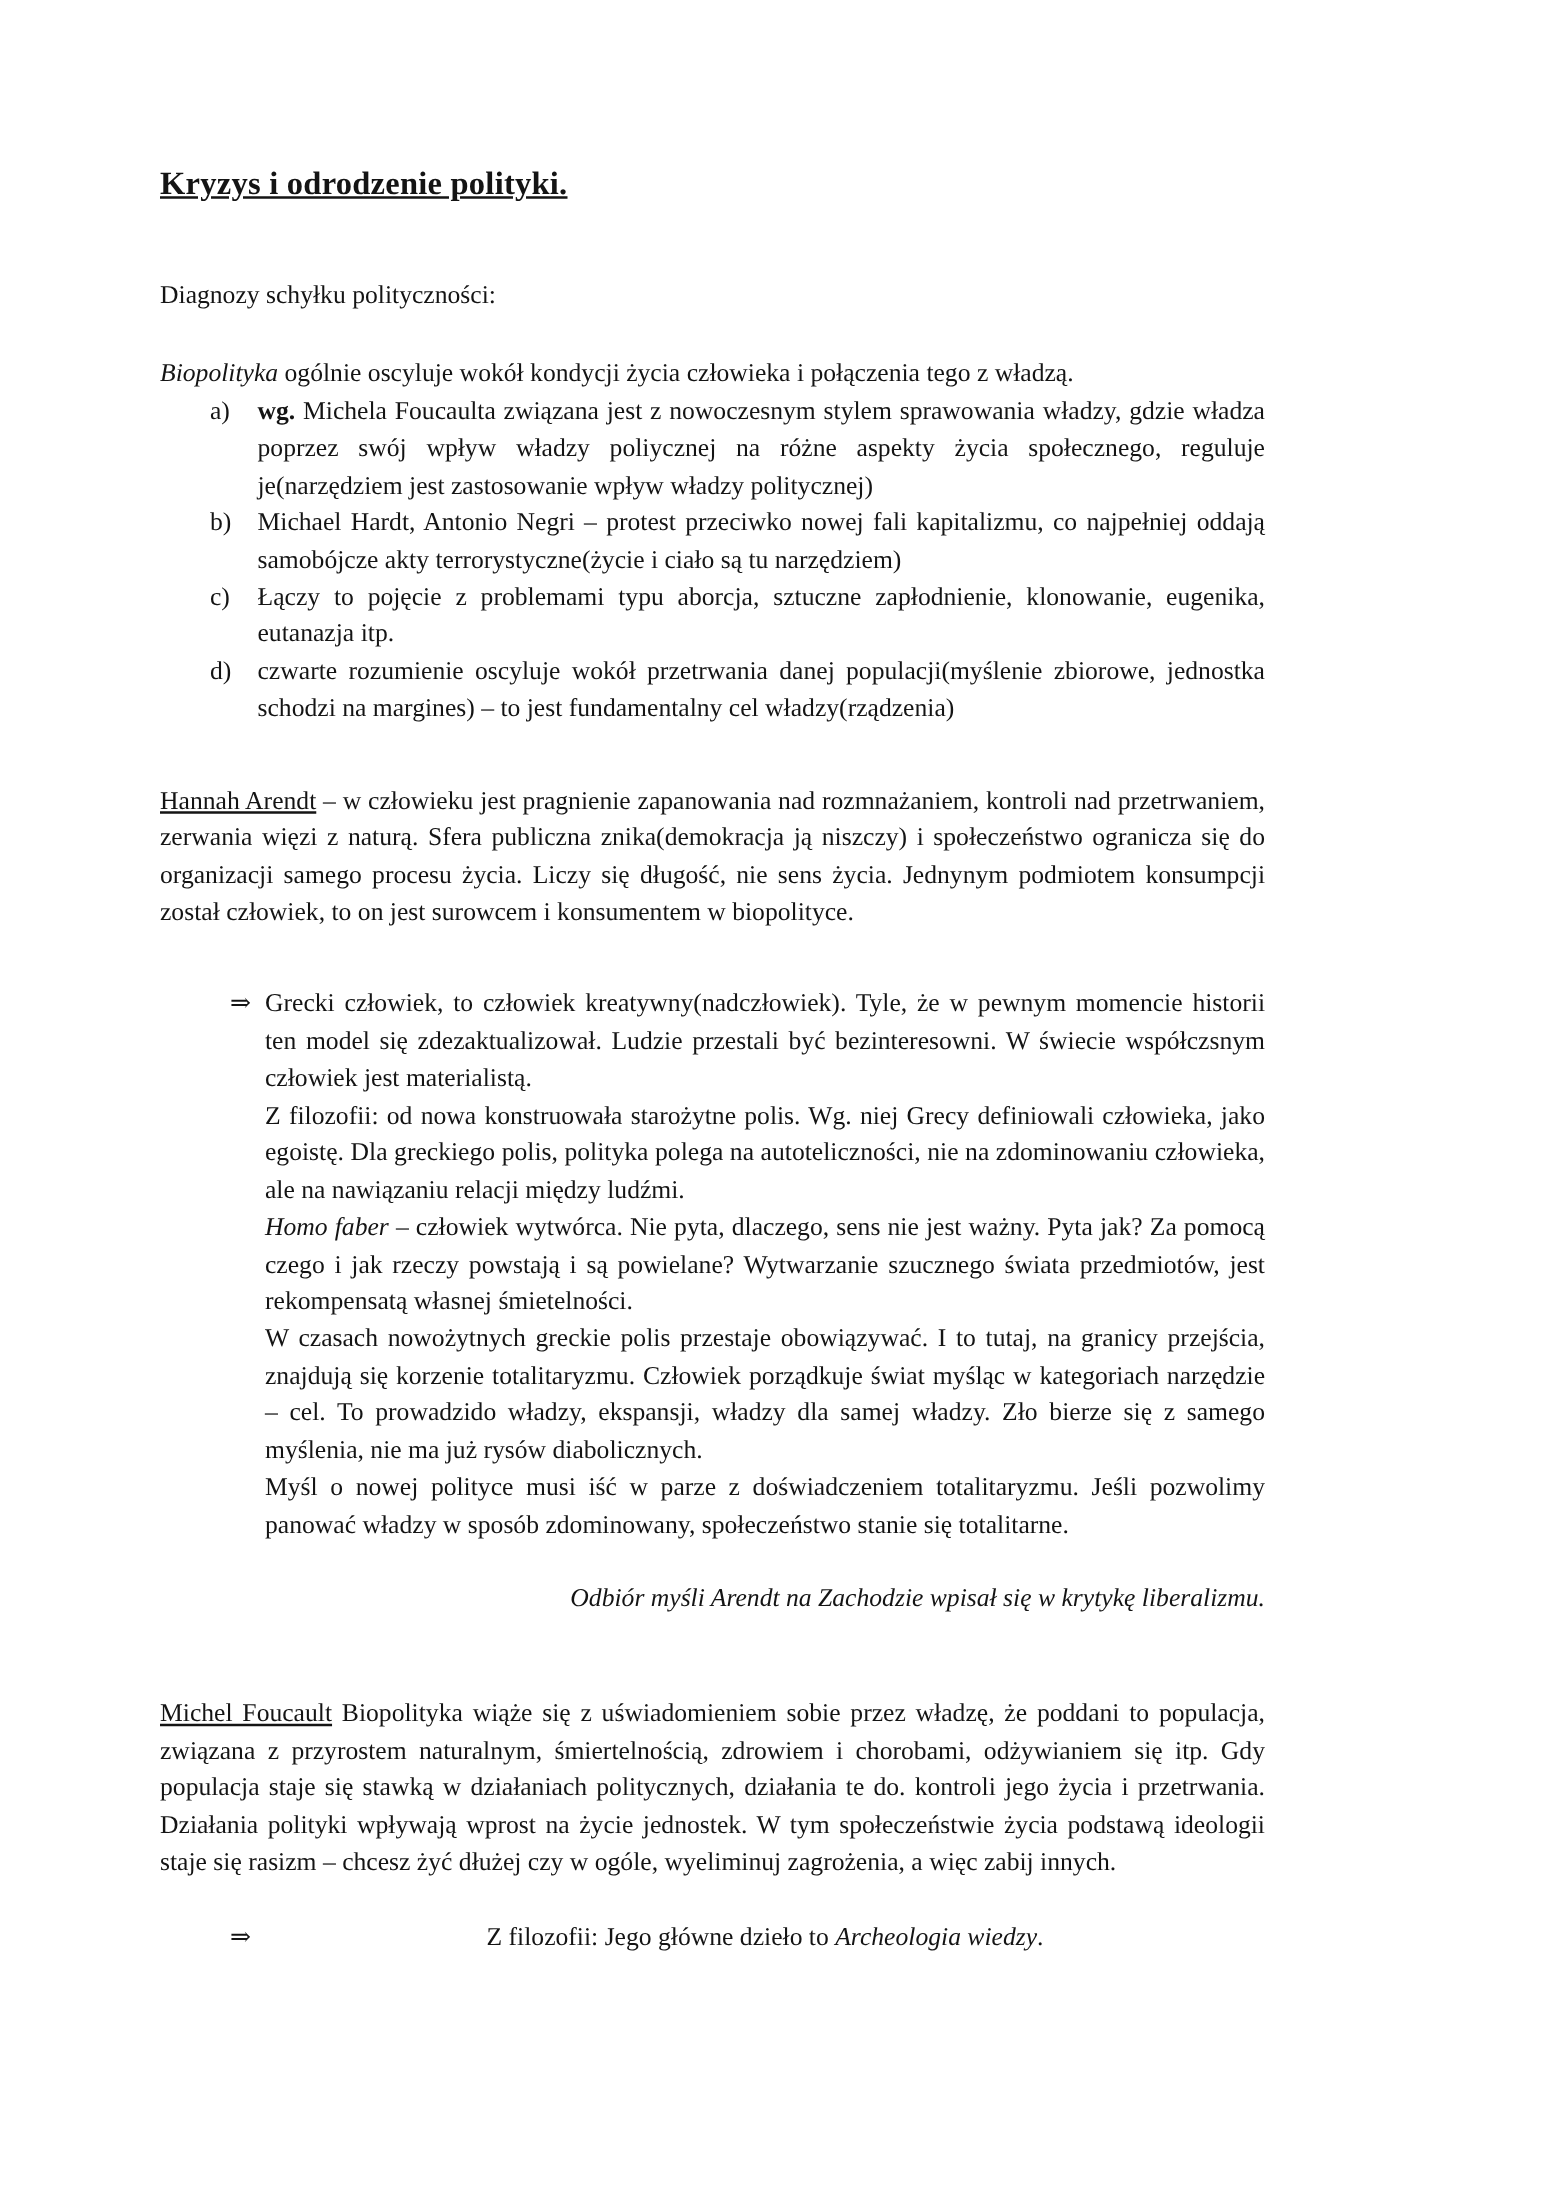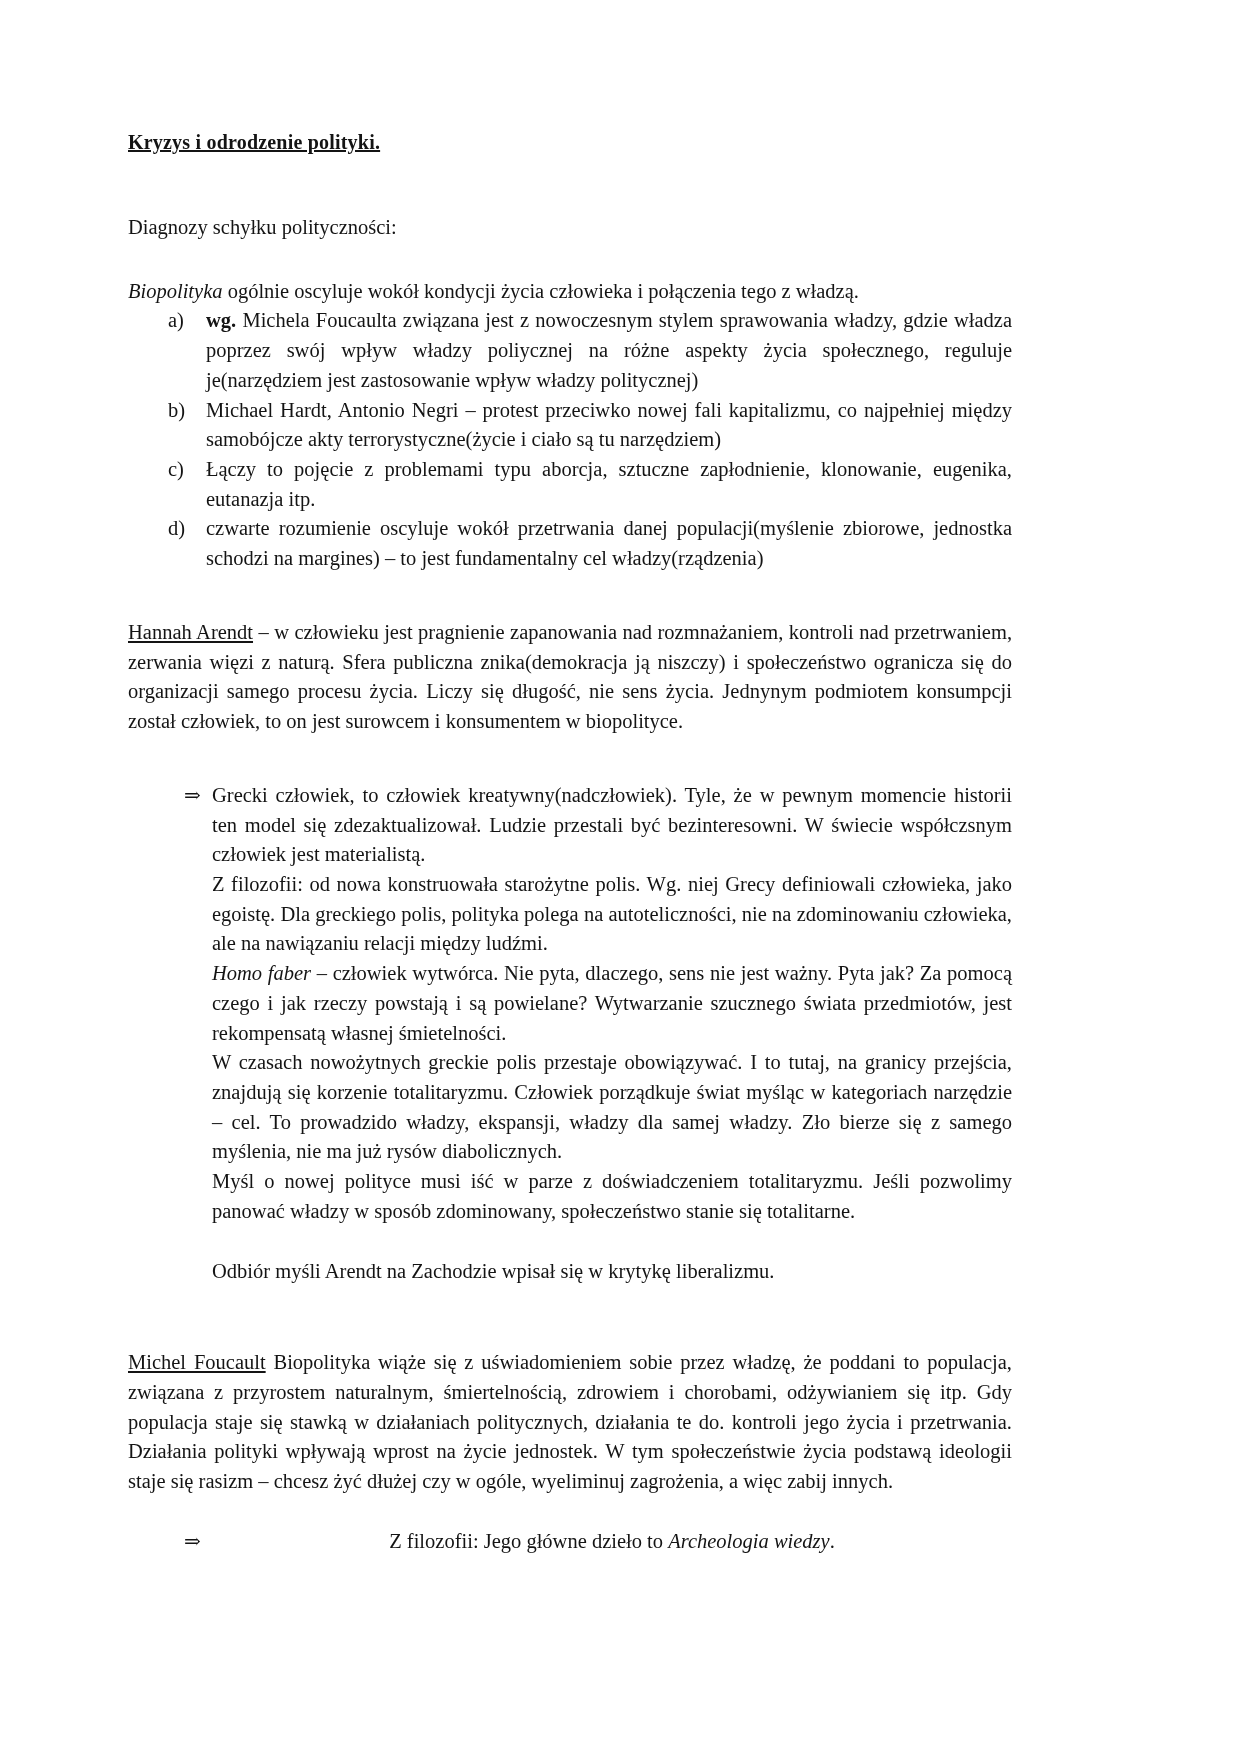--- a/index.html
+++ b/index.html
@@ -23,21 +23,21 @@
   .doc {
     width: 884px;
     font-size: 20.5px;
     line-height: 1.45;
     text-align: justify;
     text-justify: inter-word;
     color: #141414;
   }
 
   h1.doc-title {
-    font-size: 20px;
+    font-size: 26px;
     font-weight: bold;
     text-decoration: underline;
     margin: 0 0 56px 0;
     letter-spacing: 0.2px;
     text-align: left;
   }
   .gap-md { height: 30px; }
   .gap-lg { height: 44px; }
   .gap-xl { height: 62px; }
 
@@ -107,21 +107,21 @@
 
     <p class="intro-line">Diagnozy schyłku polityczności:</p>
 
     <p class="lead"><em class="it">Biopolityka</em><span> ogólnie oscyluje wokół kondycji życia człowieka i połączenia tego z władzą.</span></p>
 
     <ol class="alpha-list">
       <li>
         <span class="marker">a)</span><b class="bd">wg.</b><span> Michela Foucaulta związana jest z nowoczesnym stylem sprawowania władzy, gdzie władza poprzez swój wpływ władzy poliycznej na różne aspekty życia społecznego, reguluje je(narzędziem jest zastosowanie wpływ władzy politycznej)</span>
       </li>
       <li>
-        <span class="marker">b)</span><span>Michael Hardt, Antonio Negri – protest przeciwko nowej fali kapitalizmu, co najpełniej między samobójcze akty terrorystyczne(życie i ciało są tu narzędziem)</span>
+        <span class="marker">b)</span><span>Michael Hardt, Antonio Negri – protest przeciwko nowej fali kapitalizmu, co najpełniej oddają samobójcze akty terrorystyczne(życie i ciało są tu narzędziem)</span>
       </li>
       <li>
         <span class="marker">c)</span><span>Łączy to pojęcie z problemami typu aborcja, sztuczne zapłodnienie, klonowanie, eugenika, eutanazja itp.</span>
       </li>
       <li>
         <span class="marker">d)</span><span>czwarte rozumienie oscyluje wokół przetrwania danej populacji(myślenie zbiorowe, jednostka schodzi na margines) – to jest fundamentalny cel władzy(rządzenia)</span>
       </li>
     </ol>
 
     <div class="gap-lg"></div>
@@ -132,21 +132,21 @@
     <div class="gap-lg"></div>
 
     <div class="arrow-block">
       <span class="arrow">⇒</span>
       <p class="sub-line">Grecki człowiek, to człowiek kreatywny(nadczłowiek). Tyle, że w pewnym momencie historii ten model się zdezaktualizował. Ludzie przestali być bezinteresowni. W świecie współczsnym człowiek jest materialistą.</p>
       <p class="sub-line">Z filozofii: od nowa konstruowała starożytne polis. Wg. niej Grecy definiowali człowieka, jako egoistę. Dla greckiego polis, polityka polega na autoteliczności, nie na zdominowaniu człowieka, ale na nawiązaniu relacji między ludźmi.</p>
       <p class="sub-line"><em class="it">Homo faber</em><span> – człowiek wytwórca. Nie pyta, dlaczego, sens nie jest ważny. Pyta jak? Za pomocą czego i jak rzeczy powstają i są powielane? Wytwarzanie szucznego świata przedmiotów, jest rekompensatą własnej śmietelności.</span></p>
       <p class="sub-line">W czasach nowożytnych greckie polis przestaje obowiązywać. I to tutaj, na granicy przejścia, znajdują się korzenie totalitaryzmu. Człowiek porządkuje świat myśląc w kategoriach narzędzie – cel. To prowadzido władzy, ekspansji, władzy dla samej władzy. Zło bierze się z samego myślenia, nie ma już rysów diabolicznych.</p>
       <p class="sub-line">Myśl o nowej polityce musi iść w parze z doświadczeniem totalitaryzmu. Jeśli pozwolimy panować władzy w sposób zdominowany, społeczeństwo stanie się totalitarne.</p>
       <div class="gap-md"></div>
-      <p class="sub-line" style="text-align:left;">Odbiór myśli Arendt na Zachodzie wpisał się w krytykę liberalizmu.</p>
+      <p class="sub-line" style="text-align:right;font-style:italic;">Odbiór myśli Arendt na Zachodzie wpisał się w krytykę liberalizmu.</p>
     </div>
 
     <div class="gap-xl"></div>
 
     <p class="block-para"><u class="plain">Michel Foucault</u><span> Biopolityka wiąże się z uświadomieniem sobie przez władzę, że poddani to populacja, związana z przyrostem naturalnym, śmiertelnością, zdrowiem i chorobami, odżywianiem się itp. Gdy populacja staje się stawką w działaniach politycznych, działania te do. kontroli jego życia i przetrwania. Działania polityki wpływają wprost na życie jednostek. W tym społeczeństwie życia podstawą ideologii staje się rasizm – chcesz żyć dłużej czy w ogóle, wyeliminuj zagrożenia, a więc zabij innych.</span></p>
 
     <div class="gap-md"></div>
 
     <div class="arrow-block">
       <span class="arrow">⇒</span>

